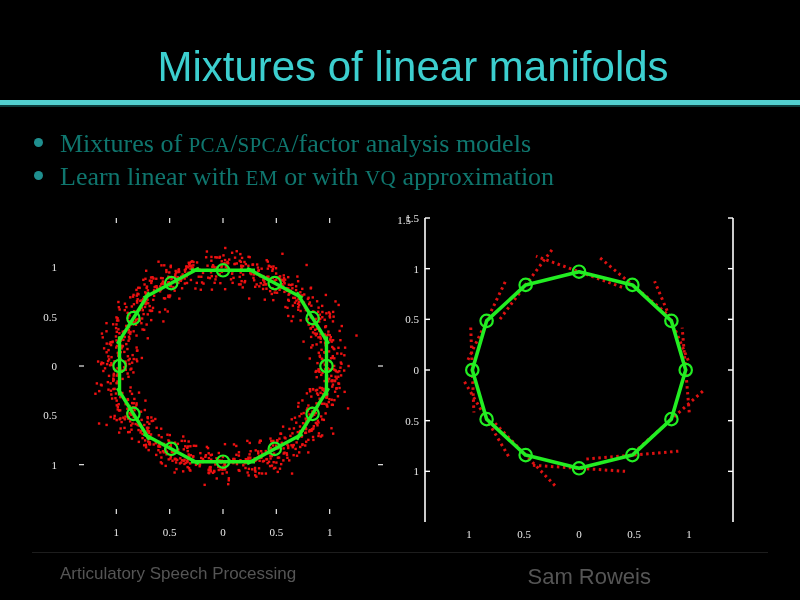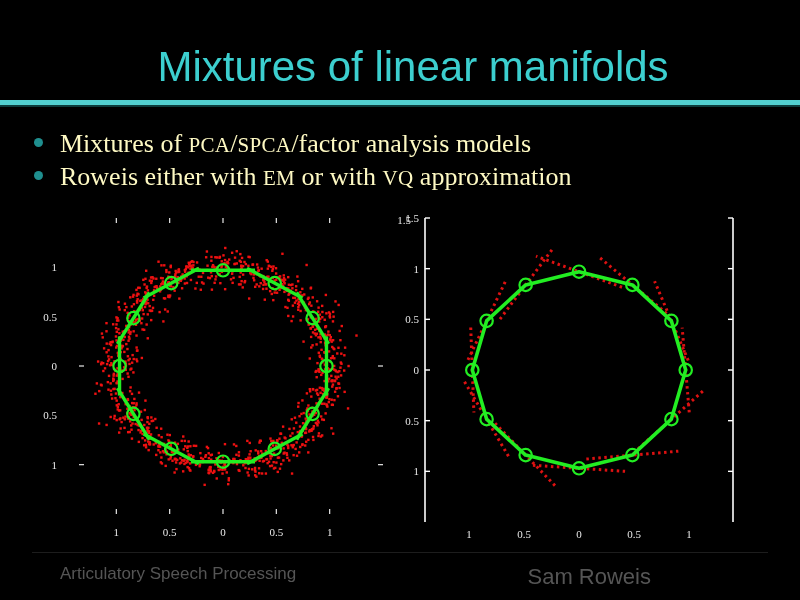--- a/index.html
+++ b/index.html
@@ -65,21 +65,21 @@
     width: 9px;
     height: 9px;
     border-radius: 50%;
     background: #1f8f8f;
     margin-right: 17px;
     flex: 0 0 auto;
     position: relative;
     top: -5px;
   }
   .bullet-text {
-    color: #fef9c3;
+    color: #0f766e;
     font-family: "Liberation Serif", serif;
     font-size: 26px;
     line-height: 30px;
     white-space: nowrap;
   }
   .sc {
     font-size: 21px;
     letter-spacing: 0.3px;
   }
 
@@ -149,21 +149,21 @@
   <div id="bullet-list">
     <div class="bullet-row">
       <span class="bullet-dot"></span>
       <span class="bullet-text">
         <span>Mixtures of </span><span class="sc">PCA</span><span>/</span><span class="sc">SPCA</span><span>/factor analysis models</span>
       </span>
     </div>
     <div class="bullet-row">
       <span class="bullet-dot"></span>
       <span class="bullet-text">
-        <span>Roweis either with </span><span class="sc">EM</span><span> or with </span><span class="sc">VQ</span><span> approximation</span>
+        <span>Learn linear with </span><span class="sc">EM</span><span> or with </span><span class="sc">VQ</span><span> approximation</span>
       </span>
     </div>
   </div>
 
   <div id="figure-area">
     <svg id="plot-left" class="plot-svg" width="380" height="345">
         <g>
           <line x1="81.33333333333333" y1="12" x2="81.33333333333333" y2="17" stroke="#e8e8e8" stroke-width="1.2"></line>
           <line x1="134.66666666666666" y1="12" x2="134.66666666666666" y2="17" stroke="#e8e8e8" stroke-width="1.2"></line>
           <line x1="188" y1="12" x2="188" y2="17" stroke="#e8e8e8" stroke-width="1.2"></line>

